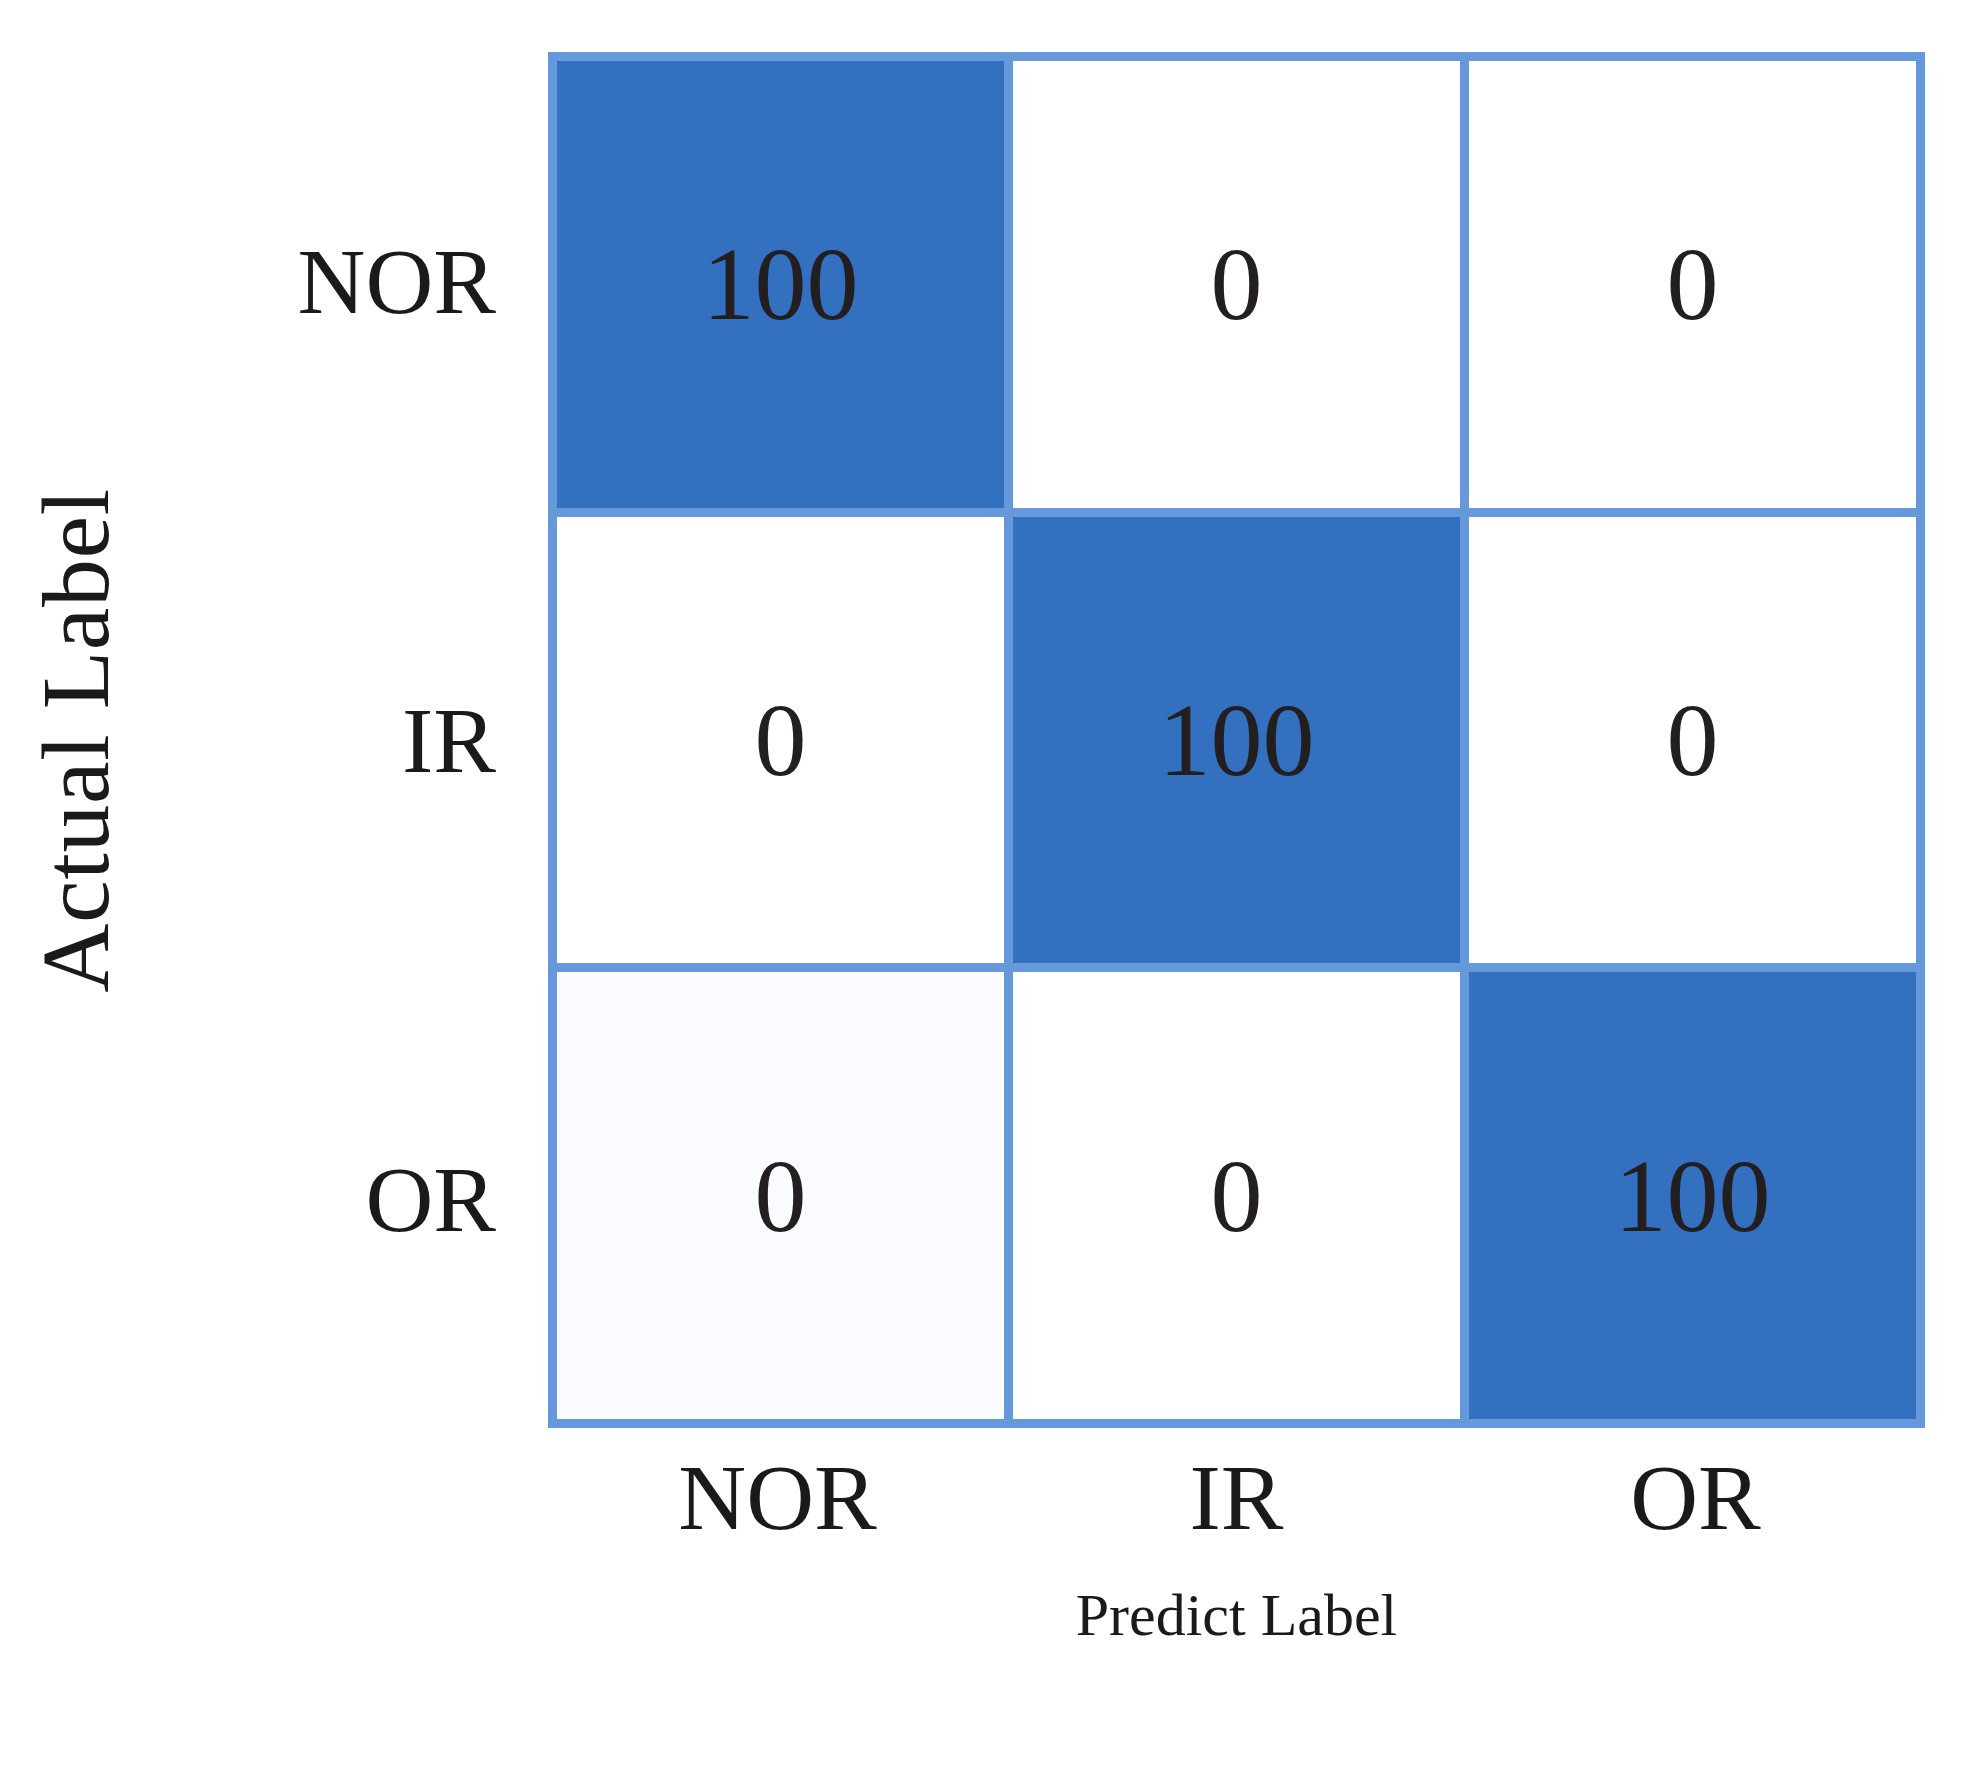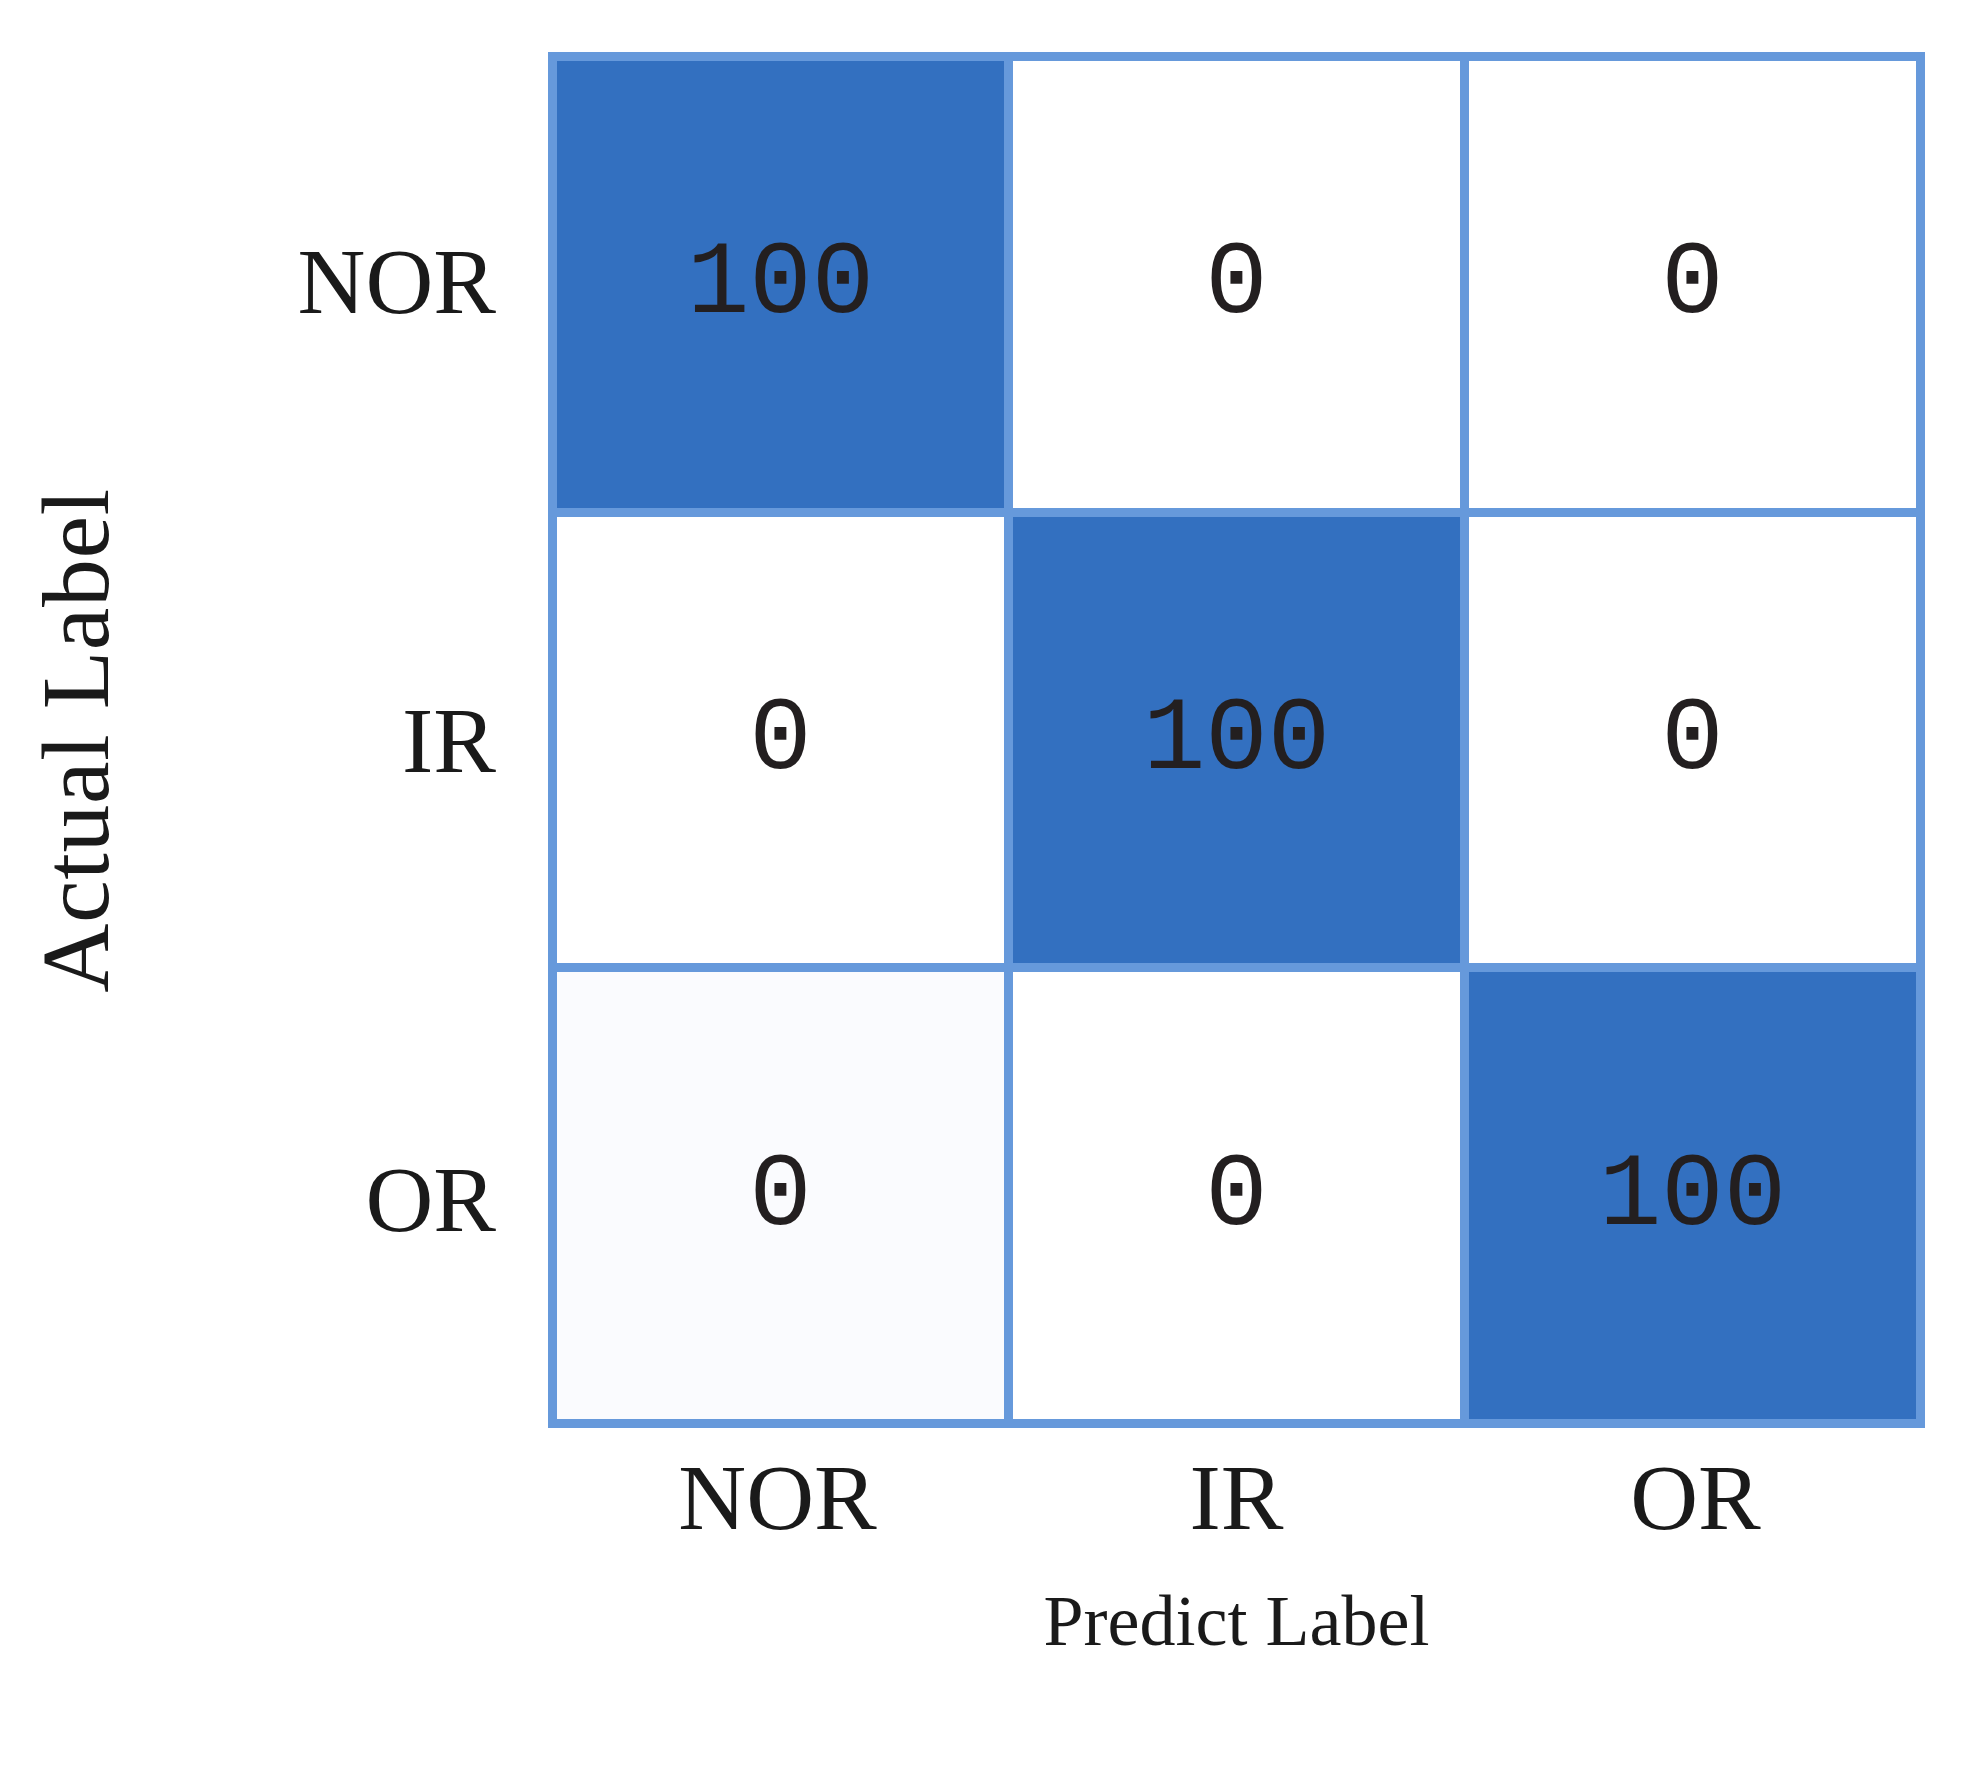--- a/index.html
+++ b/index.html
@@ -70,21 +70,21 @@
     grid-template-rows: repeat(3, 1fr);
     background: #6699db;
     gap: 9px;
     padding: 9px;
     box-sizing: border-box;
   }
   .cell {
     display: flex;
     align-items: center;
     justify-content: center;
-    font-family: Liberation Mono, monospace;
+    font-family: Liberation Serif, serif;
     font-size: 104px;
     color: #231f20;
     line-height: 1;
     background: #ffffff;
   }
   .cell.diag {
     background: #3370c0;
   }
   .cell.tint {
     background: #fafbfe;
@@ -111,21 +111,21 @@
   }
 
   
   #xlabel {
     position: absolute;
     left: 548px;
     top: 1585px;
     width: 1377px;
     text-align: center;
     font-family: "Liberation Serif", serif;
-    font-size: 72px;
+    font-size: 60px;
     color: #1a1a1a;
     line-height: 1;
   }
 </style>
 </head>
 <body>
 
 <div id="ylabel-wrap">
   <span id="ylabel">Actual Label</span>
 </div>

